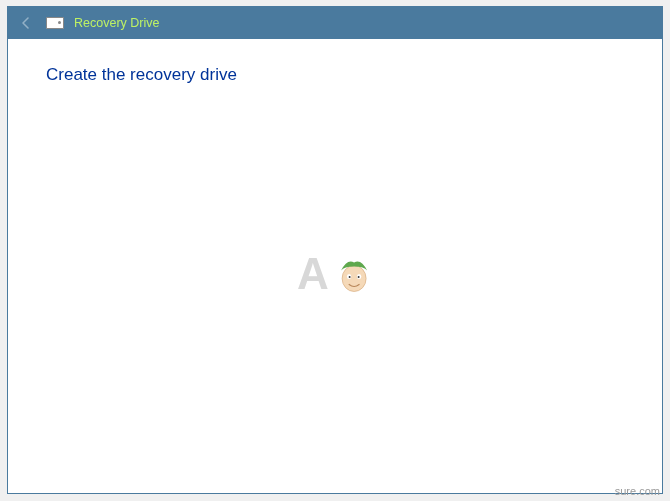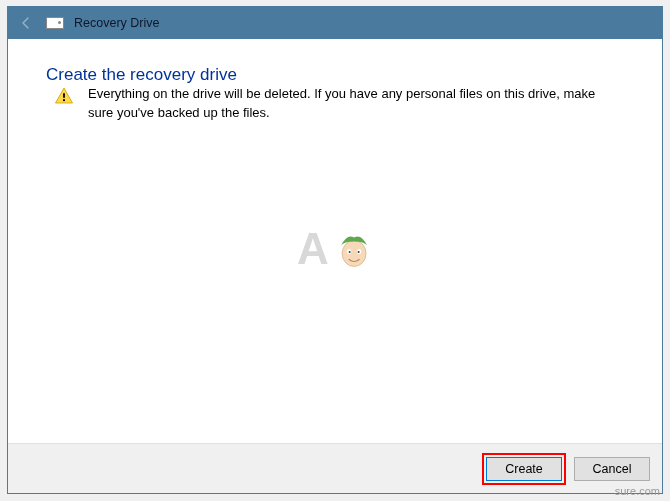--- a/index.html
+++ b/index.html
@@ -53,21 +53,21 @@
       content: "";
       position: absolute;
       right: 2px;
       top: 3px;
       width: 3px;
       height: 3px;
       background: #888;
       border-radius: 50%;
     }
     .title-text {
-      color: #0f172a;
+      color: #bef264;
       font-size: 12.5px;
     }
     .content {
       flex: 1;
       padding: 26px 38px 0 38px;
       position: relative;
     }
     .heading {
       color: #003399;
       font-size: 17px;
@@ -157,49 +157,33 @@
         <path d="M11 4 L6 9 L11 14" stroke-width="1.5" stroke-linecap="round" stroke-linejoin="round"></path>
       </svg>
     </div>
     <div class="drive-glyph"></div>
     <span class="title-text">Recovery Drive</span>
   </div>
 
   <div class="content">
     <h1 class="heading">Create the recovery drive</h1>
 
-    <div class="warning-row">
-      <div class="warning-icon">
-        <svg width="20" height="20" viewBox="0 0 20 20">
-          <path d="M10 2 L18.5 17 L1.5 17 Z" fill="#ffd94a" stroke="#c9a000" stroke-width="0.8"></path>
-          <rect x="9.1" y="7" width="1.8" height="5" rx="0.9" fill="#000"></rect>
-          <circle cx="10" cy="14.2" r="1.1" fill="#000"></circle>
-        </svg>
-      </div>
-      <div class="warning-text">Everything on the drive will be deleted. If you have any personal files on this drive, make sure you've backed up the files.</div>
-    </div>
 
     <div class="watermark">
       <span>A</span>
       <span class="mascot">
         <svg width="42" height="42" viewBox="0 0 42 42">
           <ellipse cx="21" cy="26" rx="12" ry="13" fill="#f5d9b8" stroke="#d4a574" stroke-width="0.6"></ellipse>
           <path d="M8 18 Q14 6 21 10 Q28 6 34 18 Q31 14 21 14 Q11 14 8 18 Z" fill="#5fa84d"></path>
           <ellipse cx="16" cy="24" rx="2.2" ry="2.6" fill="#fff"></ellipse>
           <ellipse cx="26" cy="24" rx="2.2" ry="2.6" fill="#fff"></ellipse>
           <circle cx="16.5" cy="24.5" r="1" fill="#333"></circle>
           <circle cx="25.5" cy="24.5" r="1" fill="#333"></circle>
           <path d="M16 32 Q21 36 26 32" fill="none" stroke="#b8875a" stroke-width="1.2" stroke-linecap="round"></path>
         </svg>
       </span>
     </div>
   </div>
 
-  <div class="button-bar">
-    <span class="highlight-box">
-      <button class="btn btn-default">Create</button>
-    </span>
-    <button class="btn">Cancel</button>
-  </div>
 
 </div>
 
 <div class="attribution">sure.com</div>
 
 </body></html>

